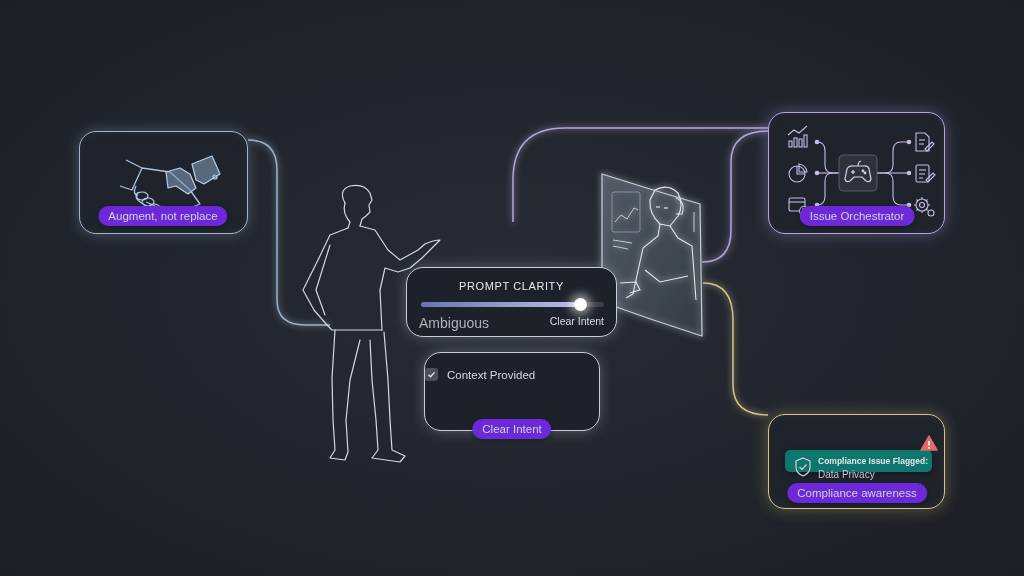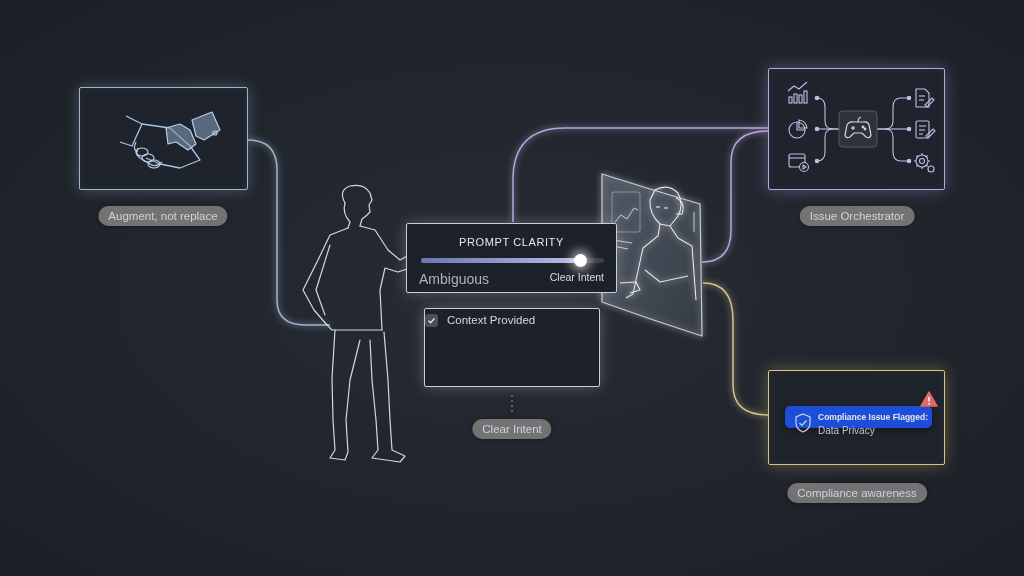--- a/index.html
+++ b/index.html
@@ -5,45 +5,46 @@
   html, body { margin:0; padding:0; }
   body {
     width:1024px; height:576px; overflow:hidden; position:relative;
     background:#22262e;
     background-image:
       radial-gradient(ellipse at 50% 50%, #272c35 0%, #1f232a 70%, #1c1f25 100%);
     font-family:"Liberation Sans", sans-serif; color:#d7dbe2;
   }
   .layer { position:absolute; left:0; top:0; width:1024px; height:576px; }
   .card {
-    position:absolute; box-sizing:border-box; border-radius:2px;
+    position:absolute; box-sizing:border-box; border-radius:17px;
     background:#1f232b;
+    margin-top:44px;
   }
   .card.blue { border:1.5px solid #9fb4cc; box-shadow:0 0 14px rgba(150,180,215,0.35), inset 0 0 8px rgba(150,180,215,0.08); }
   .card.violet { border:1.5px solid #b6a5dc; box-shadow:0 0 16px rgba(170,150,230,0.40), inset 0 0 8px rgba(170,150,230,0.08); }
   .card.gold { border:1.5px solid #d6c487; box-shadow:0 0 16px rgba(220,200,120,0.35), inset 0 0 8px rgba(220,200,120,0.06); }
   .card.white { border:1.5px solid #c9ced6; box-shadow:0 0 14px rgba(210,215,225,0.30); background:#1d2129; }
   .pill {
     position:absolute; transform:translateX(-50%);
-    background:#737373; color:#cfd3da; font-size:11.5px;
+    background:#6d28d9; color:#cfd3da; font-size:11.5px;
     padding:4px 10px; border-radius:12px; white-space:nowrap;
     box-shadow:0 1px 4px rgba(0,0,0,0.35);
   }
   .slider-title { position:absolute; left:0; right:0; top:12px; text-align:center; font-size:11px; letter-spacing:0.6px; color:#e6e9ee; }
   .track { position:absolute; left:14px; right:12px; top:34px; height:5px; border-radius:3px; background:#3a3f48; }
   .fill { position:absolute; left:0; top:0; height:5px; border-radius:3px; background:linear-gradient(90deg,#6c74b0,#b9bde9); }
   .thumb { position:absolute; top:-4px; width:13px; height:13px; border-radius:50%; background:#fff; box-shadow:0 0 10px 4px rgba(255,255,255,0.55); }
   .lbl-l { position:absolute; left:12px; top:47px; font-size:14px; color:#aeb3bd; }
   .lbl-r { position:absolute; right:12px; top:47px; font-size:10.5px; color:#d9dce2; }
-  .check-row { display:flex; align-items:flex-start; height:22.5px; }
+  .check-row { display:flex; align-items:flex-end; height:22.5px; }
   .cbox { width:13px; height:13px; border-radius:3px; background:#4b5059; display:flex; align-items:center; justify-content:center; margin-right:9px; }
   .check-row span.t { font-size:11.5px; color:#d5d9df; }
   .alert {
     position:absolute; left:16px; top:35px; width:147px; height:22px; box-sizing:border-box;
-    background:#1d4ed8; border-radius:5px; box-shadow:0 2px 6px rgba(0,0,0,0.4);
+    background:#0f766e; border-radius:5px; box-shadow:0 2px 6px rgba(0,0,0,0.4);
   }
   .alert .t1 { position:absolute; left:33px; top:6px; font-size:8.5px; font-weight:bold; color:#e4e6ea; }
   .alert .t2 { position:absolute; left:33px; top:19px; font-size:10px; color:#c2c6cd; }
 </style>
 </head>
 <body>
 
 <svg class="layer" viewBox="0 0 1024 576" xmlns="http://www.w3.org/2000/svg">
   <defs>
     <filter id="glow" x="-20%" y="-20%" width="140%" height="140%">

